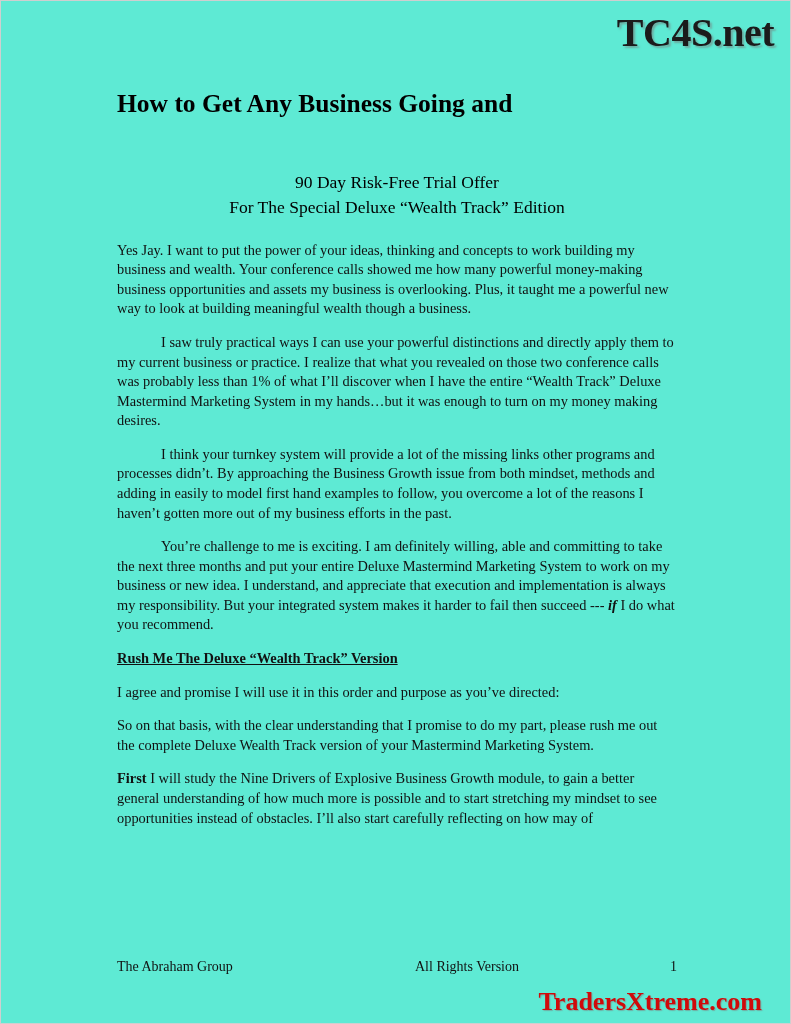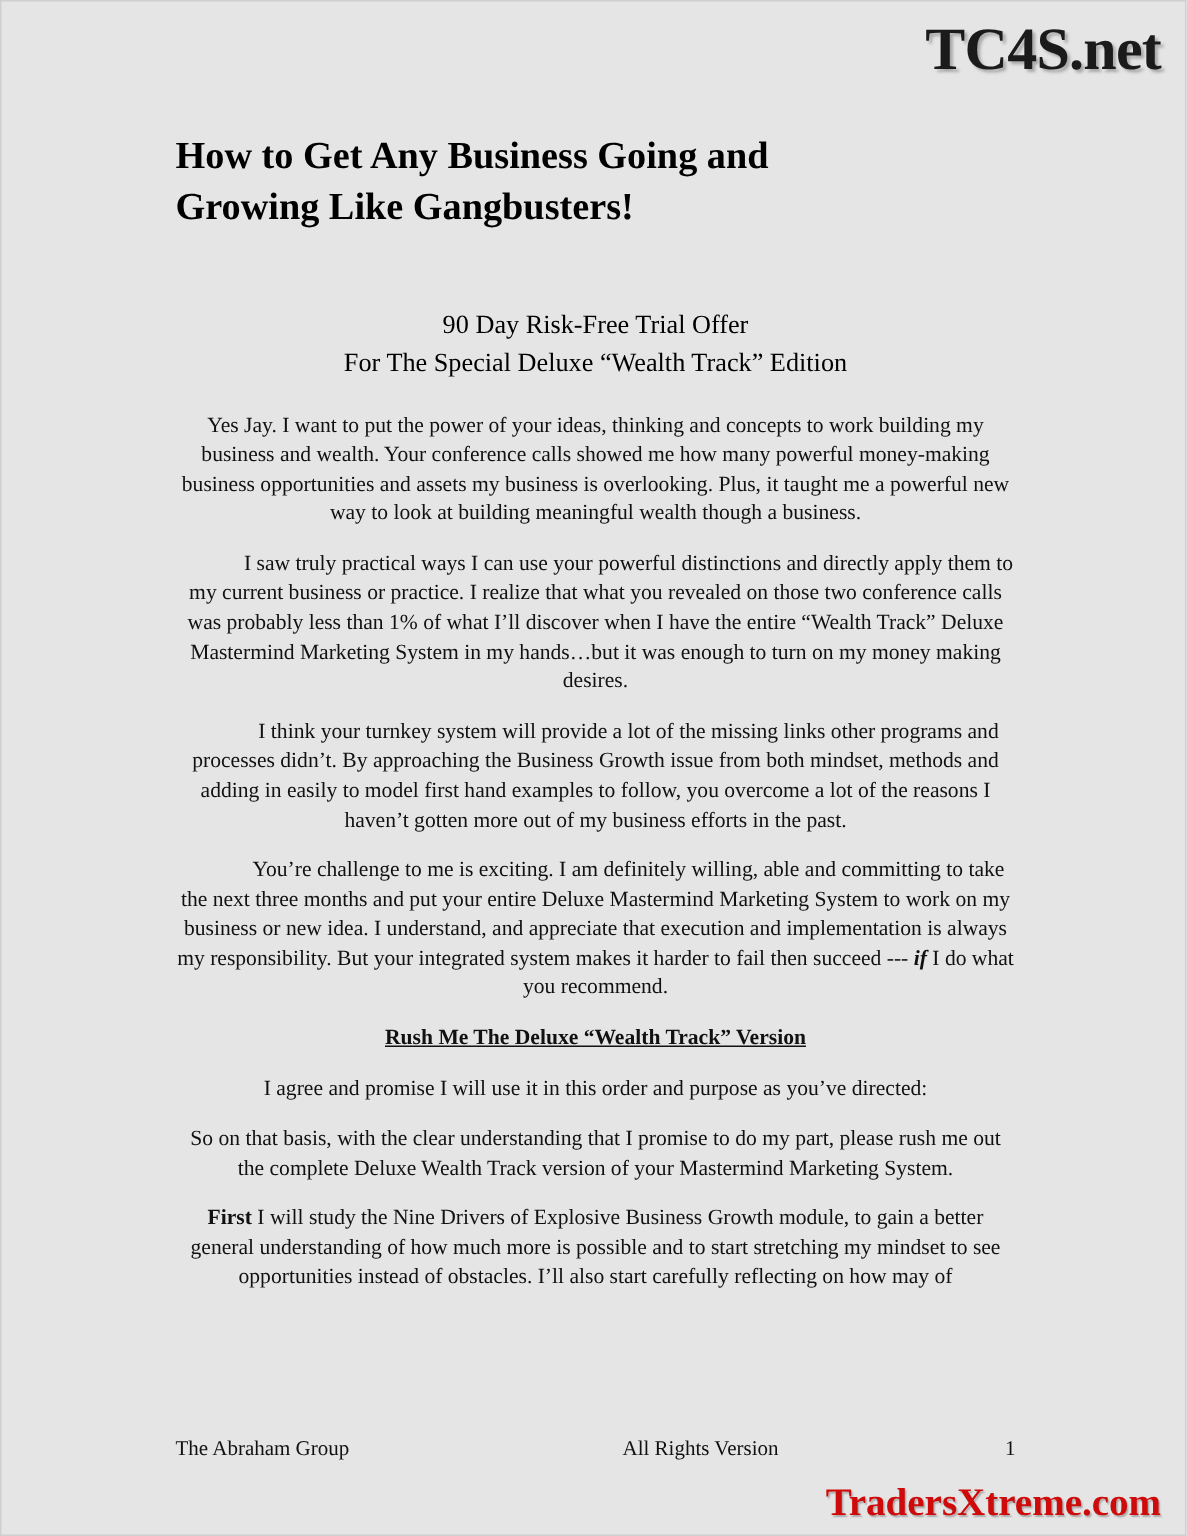--- a/index.html
+++ b/index.html
@@ -14,21 +14,21 @@
     overflow: hidden;
     position: relative;
   }
 
   .page {
     position: relative;
     width: 791px;
     height: 1024px;
     box-sizing: border-box;
     border: 1px solid #cfcfcf;
-    background: #e5e5e5;
+    background: #5eead4;
     overflow: hidden;
   }
 
   
   .brand-top {
     position: absolute;
     top: 8px;
     right: 16px;
     font-family: "Liberation Serif", serif;
     font-weight: bold;
@@ -36,21 +36,21 @@
     color: #1b1b1b;
     letter-spacing: -0.5px;
     text-shadow: 2px 2px 2px rgba(120,120,120,0.55);
     white-space: nowrap;
   }
 
   
   .brand-bottom {
     position: absolute;
     bottom: 6px;
-    right: 16px;
+    right: 28px;
     font-family: "Liberation Serif", serif;
     font-weight: bold;
     font-size: 26px;
     color: #cf0a0a;
     text-shadow: 1px 1px 1px rgba(130,130,130,0.6);
     white-space: nowrap;
   }
 
   
   .watermark-center {
@@ -95,21 +95,20 @@
 
   .body-block {
     margin-top: 20px;
     font-size: 14.4px;
     line-height: 1.36;
     color: #111;
     text-align: left;
   }
   .body-block p {
     margin: 0 0 14px 0;
-    text-align: center;
   }
   .indent {
     text-indent: 44px;
   }
   .underline-head {
     text-decoration: underline;
     font-weight: bold;
     margin-top: 22px;
     margin-bottom: 14px;
   }
@@ -135,21 +134,20 @@
 <body>
 
 <div class="page">
 
   <div class="brand-top">TC4S.net</div>
 
   <div class="content">
 
     <h1 class="doc-title">
       <span>How to Get Any Business Going and</span><br>
-      <span>Growing Like Gangbusters!</span>
     </h1>
 
     <div class="subtitle">
       <div>90 Day Risk-Free Trial Offer</div>
       <div>For The Special Deluxe “Wealth Track” Edition</div>
     </div>
 
     <div class="body-block">
       <p>Yes Jay. I want to put the power of your ideas, thinking and concepts to work building my business and wealth. Your conference calls showed me how many powerful money-making business opportunities and assets my business is overlooking. Plus, it taught me a powerful new way to look at building meaningful wealth though a business.</p>
       <p class="indent">I saw truly practical ways I can use your powerful distinctions and directly apply them to my current business or practice. I realize that what you revealed on those two conference calls was probably less than 1% of what I’ll discover when I have the entire “Wealth Track” Deluxe Mastermind Marketing System in my hands…but it was enough to turn on my money making desires.</p>

